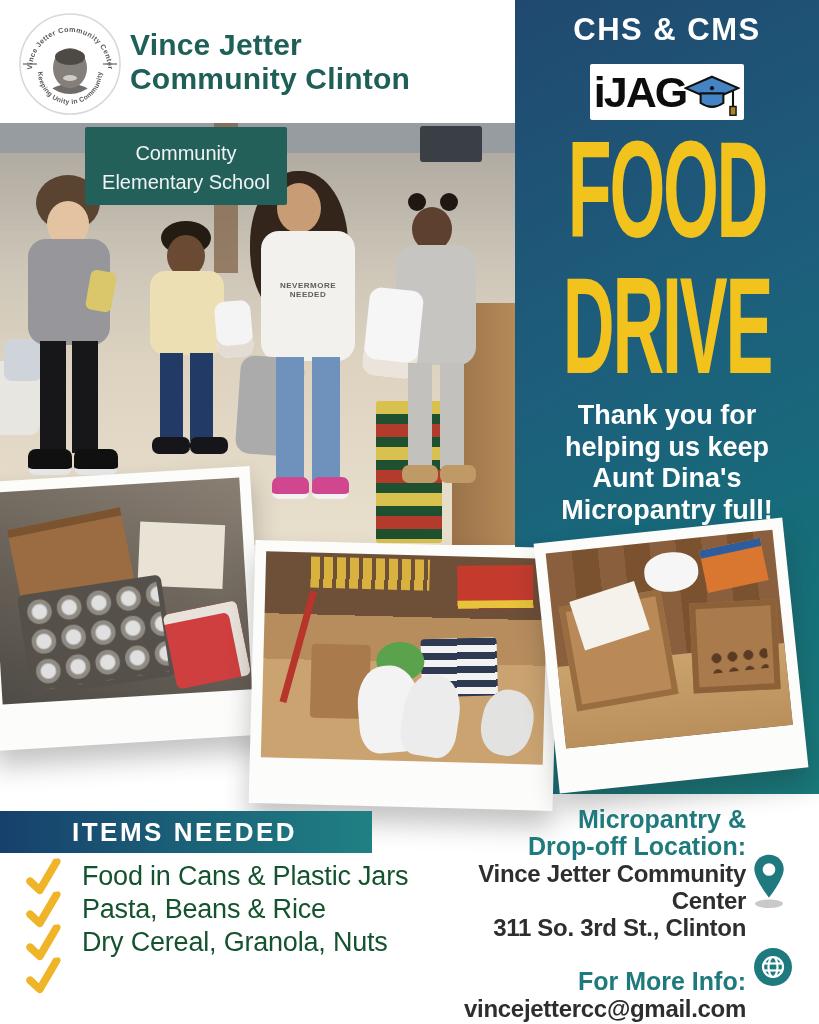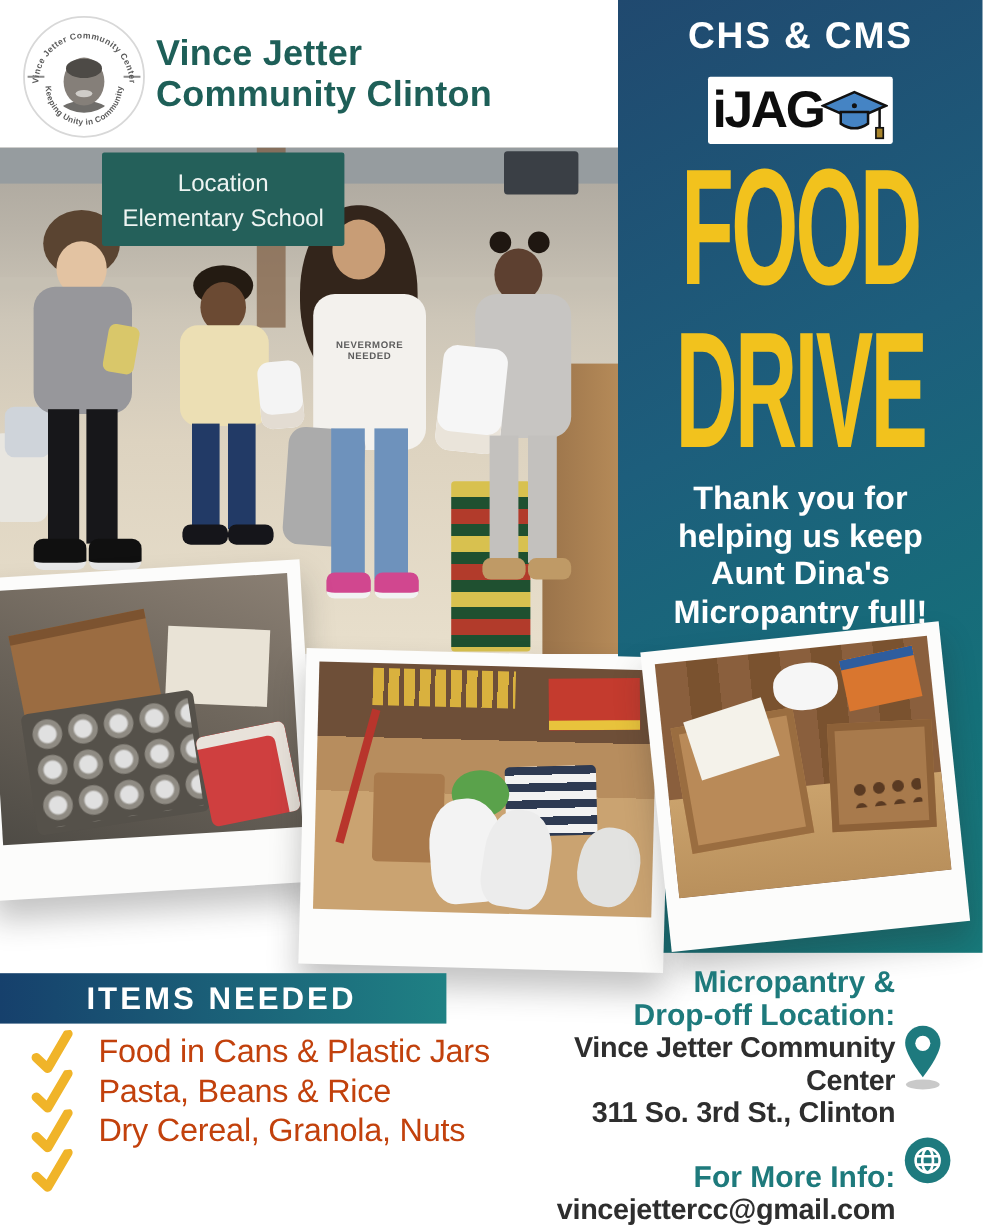--- a/index.html
+++ b/index.html
@@ -57,22 +57,22 @@
   .k2-head{left:167px;top:112px;width:38px;height:42px;border-radius:50%;background:#6b4a33;}
   .k2-torso{left:150px;top:148px;width:74px;height:84px;border-radius:15px;background:#ecdfb4;}
   .k2-bag{left:216px;top:178px;width:36px;height:56px;border-radius:10px;background:#f4f4f4;transform:rotate(-5deg);box-shadow:inset 0 -12px 0 #e3dcd2;}
   .k2-legA{left:160px;top:230px;width:23px;height:88px;background:#223a66;}
   .k2-legB{left:190px;top:230px;width:23px;height:88px;background:#223a66;}
   .k2-shoeA{left:152px;top:314px;width:38px;height:17px;border-radius:7px;background:#15151a;}
   .k2-shoeB{left:190px;top:314px;width:38px;height:17px;border-radius:7px;background:#15151a;}
   
   .k3-hair{left:250px;top:48px;width:98px;height:152px;border-radius:48%;background:#33251b;}
   .k3-head{left:277px;top:60px;width:44px;height:50px;border-radius:50%;background:#c89d76;}
-  .k3-torso{left:261px;top:122px;width:94px;height:130px;border-radius:18px;background:#f3f1ed;
-            color:#5c5c5c;font-size:8px;font-weight:bold;text-align:center;padding-top:38px;box-sizing:border-box;letter-spacing:.5px;}
+  .k3-torso{left:261px;top:108px;width:94px;height:130px;border-radius:18px;background:#f3f1ed;
+            color:#5c5c5c;font-size:8px;font-weight:bold;text-align:center;padding-top:50px;box-sizing:border-box;letter-spacing:.5px;}
   .k3-bag{left:238px;top:234px;width:64px;height:98px;border-radius:14px;background:#ababab;transform:rotate(4deg);}
   .k3-legA{left:276px;top:234px;width:28px;height:126px;background:#6e92bc;}
   .k3-legB{left:312px;top:234px;width:28px;height:126px;background:#6e92bc;}
   .k3-shoeA{left:272px;top:354px;width:37px;height:17px;border-radius:7px;background:#d1478f;border-bottom:5px solid #f2f2f2;}
   .k3-shoeB{left:312px;top:354px;width:37px;height:17px;border-radius:7px;background:#d1478f;border-bottom:5px solid #f2f2f2;}
   
   .k4-bunA{left:408px;top:70px;width:18px;height:18px;border-radius:50%;background:#1f1711;}
   .k4-bunB{left:440px;top:70px;width:18px;height:18px;border-radius:50%;background:#1f1711;}
   .k4-head{left:412px;top:84px;width:40px;height:44px;border-radius:50%;background:#5d4030;}
   .k4-torso{left:396px;top:122px;width:80px;height:120px;border-radius:18px;background:#c7c5c2;}
@@ -122,21 +122,21 @@
   .s3-tissue{left:42%;top:6%;width:24%;height:20%;background:#f6f6f6;border-radius:45%;}
 
   
   .items-bar{position:absolute;left:0;top:811px;width:372px;height:42px;
              background:linear-gradient(90deg,#16406c 0%,#1f8184 100%);
              color:#fff;font-size:26px;font-weight:bold;letter-spacing:2.5px;
              line-height:42px;padding-left:72px;box-sizing:border-box;}
   .items-list{position:absolute;left:22px;top:860px;width:408px;}
   .item-row{display:flex;align-items:center;height:33px;}
   .check{width:44px;height:34px;flex:0 0 44px;margin-right:16px;transform:rotate(-6deg);}
-  .item-text{font-size:27px;color:#c2410c;letter-spacing:-.2px;}
+  .item-text{font-size:27px;color:#14532d;letter-spacing:-.2px;}
 
   .contact{position:absolute;left:426px;top:806px;width:320px;text-align:right;}
   .c-teal{color:#1e7a7c;font-size:25px;font-weight:bold;line-height:27px;}
   .c-dark{color:#2e2e2e;font-size:24px;font-weight:bold;line-height:27px;letter-spacing:-.3px;}
   .c-gap{height:27px;}
   .pin-icon{position:absolute;left:748px;top:853px;}
   .globe-icon{position:absolute;left:753px;top:947px;}
 </style>
 </head>
 <body>
@@ -223,21 +223,21 @@
         <div class="k4-head"></div>
       <div class="k4-torso"></div>
         <div class="k4-bag"></div>
         <div class="k4-legA"></div>
       <div class="k4-legB"></div>
         <div class="k4-shoeA"></div>
         <div class="k4-shoeB"></div>
     </div>
 
     <div class="label-box">
-      <div>Location</div>
+      <div>Community</div>
       <div>Elementary School</div>
     </div>
   </div>
 
   <div class="sidebar">
     <div class="schools">CHS &amp; CMS</div>
     <div class="ijag-box">
       <span class="ijag-text">iJAG</span>
       <svg class="ijag-cap" width="56" height="46" viewBox="0 0 64 52">
         <polygon points="32,4 62,17 32,30 2,17" fill="#4584c4" stroke="#111" stroke-width="2.4"></polygon>

